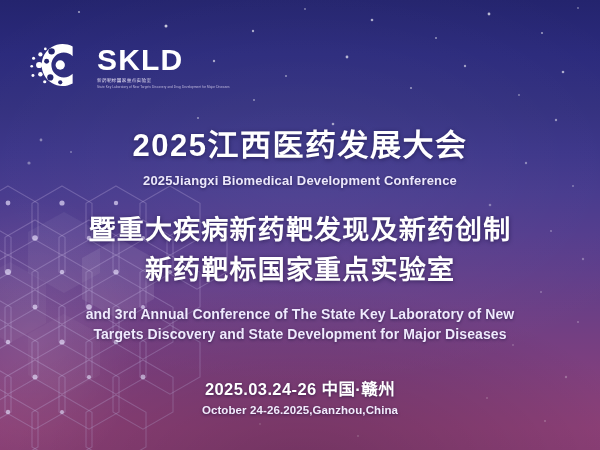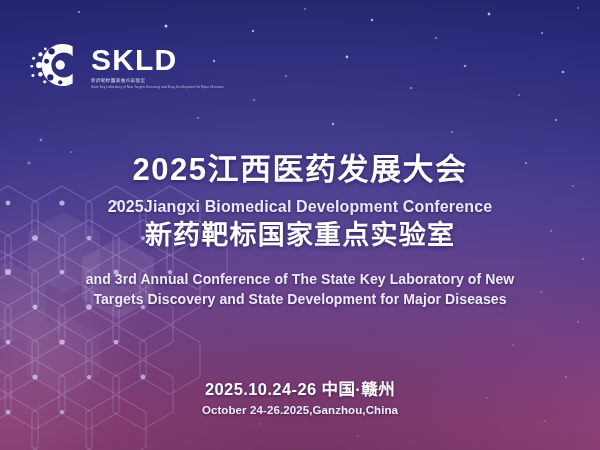--- a/index.html
+++ b/index.html
@@ -51,21 +51,21 @@
       radial-gradient(100% 70% at 50% 105%, rgba(0,0,0,0.18) 0%, rgba(0,0,0,0) 60%);
   }
 
   
   #logo-block {
     position: absolute;
     left: 28px;
     top: 34px;
     display: flex;
     align-items: center;
-    gap: 1px;
+    gap: 7px;
   }
   #logo-mark { width: 62px; height: 62px; display: block; }
   #logo-word {
     display: flex;
     flex-direction: column;
     justify-content: center;
     padding-top: 4px;
   }
   #logo-acronym {
     color: #ffffff;
@@ -96,34 +96,33 @@
 
   
   #content {
     position: absolute;
     left: 0;
     right: 0;
     top: 128px;
     text-align: center;
     padding: 0 14px;
     box-sizing: border-box;
-    margin-top: 24px;
   }
 
   .cn-main {
     color: #ffffff;
     font-size: 31px;
     font-weight: bold;
     letter-spacing: 1.5px;
     line-height: 1.18;
     text-shadow: 0 1px 4px rgba(12,8,48,0.55);
   }
   .en-sub {
     color: #ece8fb;
-    font-size: 16px;
+    font-size: 13px;
     font-weight: bold;
     letter-spacing: 0.15px;
     line-height: 1.2;
     margin-top: 8px;
     text-shadow: 0 1px 3px rgba(12,8,48,0.5);
   }
 
   .cn-line2 {
     color: #ffffff;
     font-size: 27px;
@@ -342,23 +341,24 @@
     <div id="logo-word">
       <div id="logo-acronym">SKLD</div>
       <div id="logo-cn">新药靶标国家重点实验室</div>
       <div id="logo-en">State Key Laboratory of New Targets Discovery and Drug Development for Major Diseases</div>
     </div>
   </div>
 
   <div id="content">
     <div class="cn-main">2025江西医药发展大会</div>
     <div class="en-sub">2025Jiangxi Biomedical Development Conference</div>
+    <div class="cn-line2">暨重大疾病新药靶发现及新药创制</div>
     <div class="cn-line3">新药靶标国家重点实验室</div>
     <div class="en-block">and 3rd Annual Conference of  The State Key Laboratory of New</div>
     <div class="en-block" style="margin-top:0">Targets Discovery and State Development for Major Diseases</div>
   </div>
 
   <div id="footer">
-    <div class="date-cn">2025.10.24-26 中国·赣州</div>
+    <div class="date-cn">2025.03.24-26 中国·赣州</div>
     <div class="date-en">October 24-26.2025,Ganzhou,China</div>
   </div>
 
 </div>
 
 </body></html>

